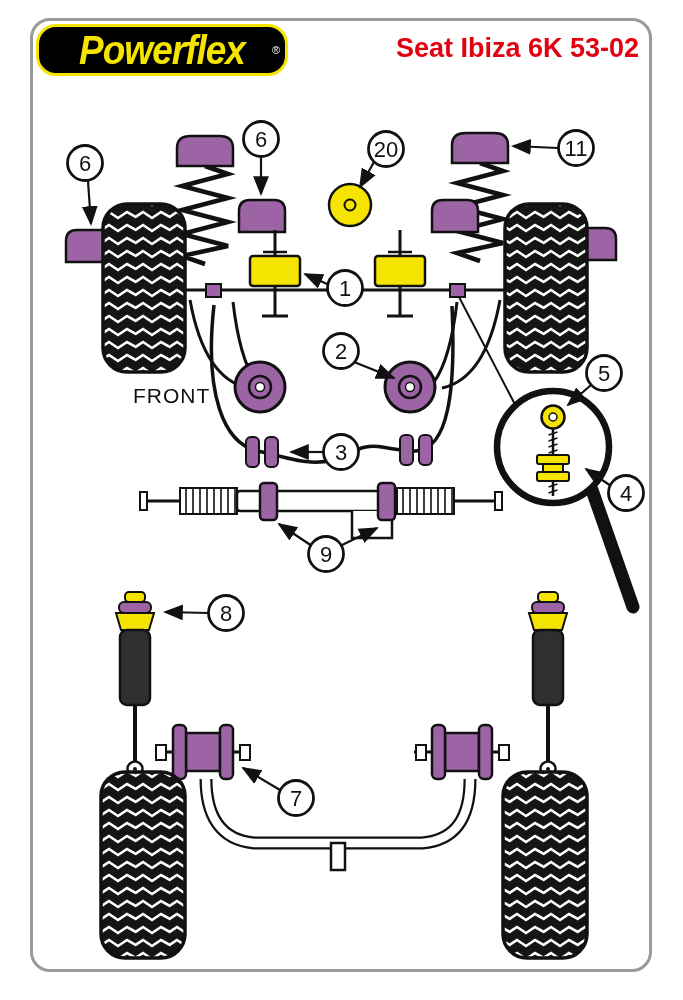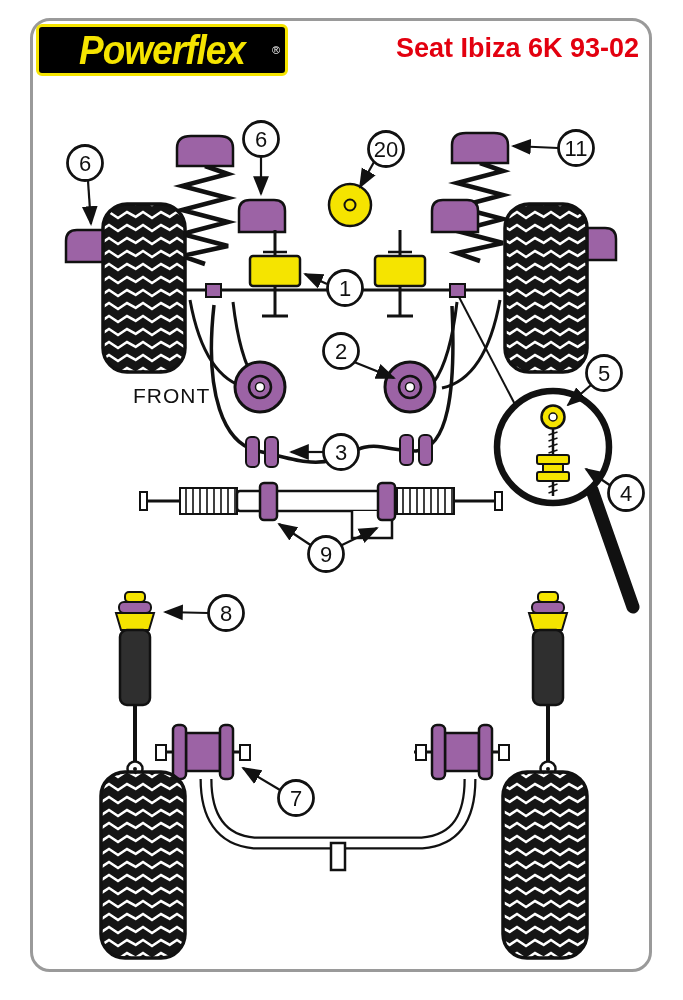--- a/index.html
+++ b/index.html
@@ -9,21 +9,21 @@
   body{
     width:683px;height:1000px;position:relative;background:#fff;overflow:hidden;
     font-family:"Liberation Sans",sans-serif;
   }
   .frame{
     position:absolute;left:30px;top:18px;width:622px;height:954px;box-sizing:border-box;
     border:3px solid var(--frame-gray);border-radius:20px;background:#fff;
   }
   .logo{
     position:absolute;left:36px;top:24px;width:252px;height:52px;box-sizing:border-box;
-    background:#000;border:3px solid var(--yellow);border-radius:6px;
+    background:#000;border:3px solid var(--yellow);border-radius:20px;
     display:flex;align-items:center;justify-content:center;
   }
   .logo-text{
     color:var(--yellow);font-style:italic;font-weight:bold;font-size:37px;line-height:1;
     letter-spacing:-1px;transform:scaleY(1.08);
   }
   .logo-reg{position:absolute;right:5px;bottom:17px;color:#fff;font-size:11px;font-style:normal;}
   .title{
     position:absolute;top:33px;right:44px;color:var(--red);
     font-size:27px;font-weight:bold;white-space:nowrap;
@@ -38,21 +38,21 @@
 </head>
 <body>
 
 <div class="frame"></div>
 
 <div class="logo">
   <span class="logo-text">Powerflex</span>
   <span class="logo-reg">®</span>
 </div>
 
-<div class="title">Seat Ibiza 6K 93-02</div>
+<div class="title">Seat Ibiza 6K 53-02</div>
 
 <svg width="683" height="1000" viewBox="0 0 683 1000">
   <defs>
     <marker id="ah" viewBox="0 0 10 8" refX="9" refY="4" markerWidth="9" markerHeight="8" orient="auto-start-reverse">
       <path d="M0,0 L10,4 L0,8 Z" fill="#111"></path>
     </marker>
     <pattern id="tread" patternUnits="userSpaceOnUse" width="34" height="13">
       <rect width="34" height="13" fill="#151515"></rect>
       <path d="M-2,10 L7,4 L16,10 L25,4 L36,10" stroke="#fff" stroke-width="2.6" fill="none"></path>
     </pattern>

